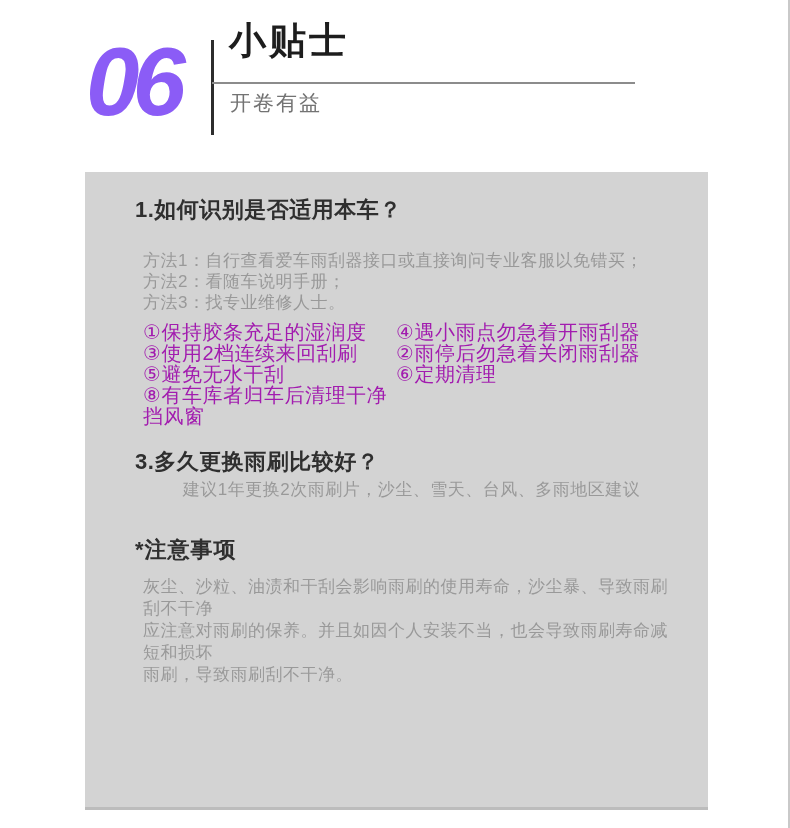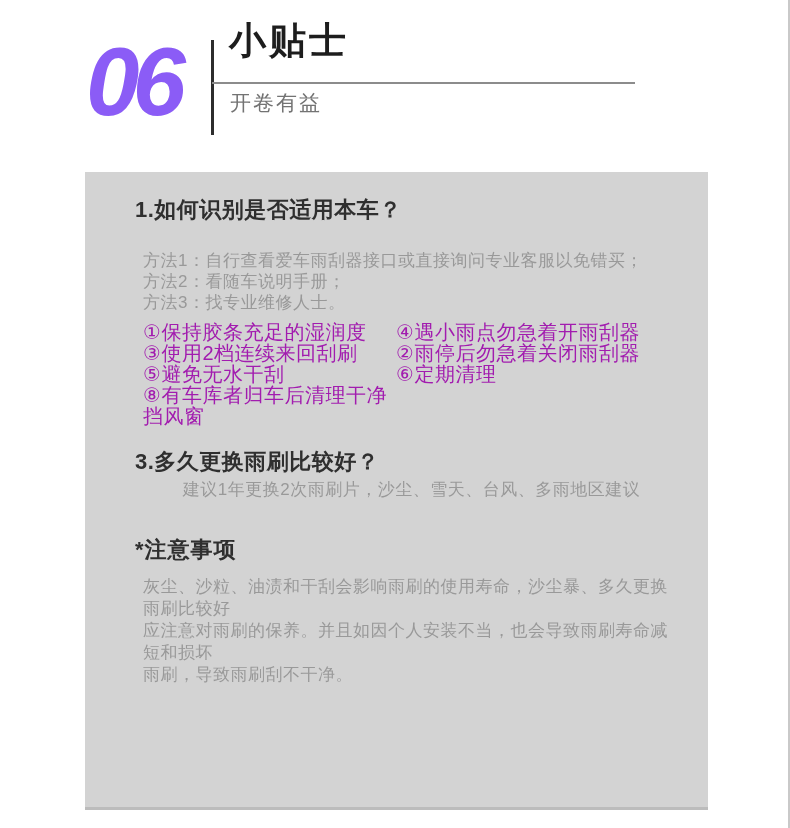--- a/index.html
+++ b/index.html
@@ -107,21 +107,21 @@
         <div>④遇小雨点勿急着开雨刮器</div>
         <div>②雨停后勿急着关闭雨刮器</div>
         <div>⑥定期清理</div>
       </div>
 
       <div class="sec-heading h-sec3">3.多久更换雨刷比较好？</div>
       <div class="body-text p-sec3">建议1年更换2次雨刷片，沙尘、雪天、台风、多雨地区建议</div>
 
       <div class="sec-heading h-notes">*注意事项</div>
       <div class="body-text p-notes">
-        <div>灰尘、沙粒、油渍和干刮会影响雨刷的使用寿命，沙尘暴、多久更换雨刷比较好</div>
+        <div>灰尘、沙粒、油渍和干刮会影响雨刷的使用寿命，沙尘暴、导致雨刷刮不干净</div>
         <div>应注意对雨刷的保养。并且如因个人安装不当，也会导致雨刷寿命减短和损坏</div>
         <div>雨刷，导致雨刷刮不干净。</div>
       </div>
 
     </div>
   </div>
 
   <div class="page-right-edge"></div>
 </div>
 

